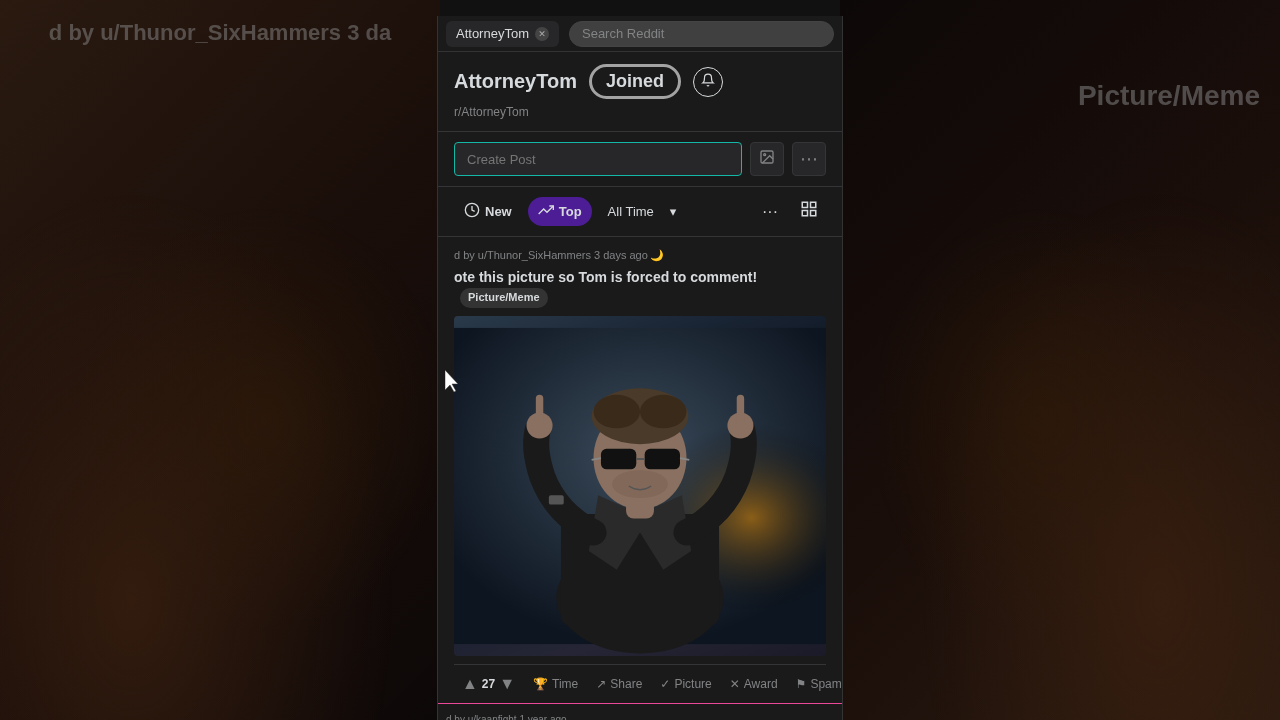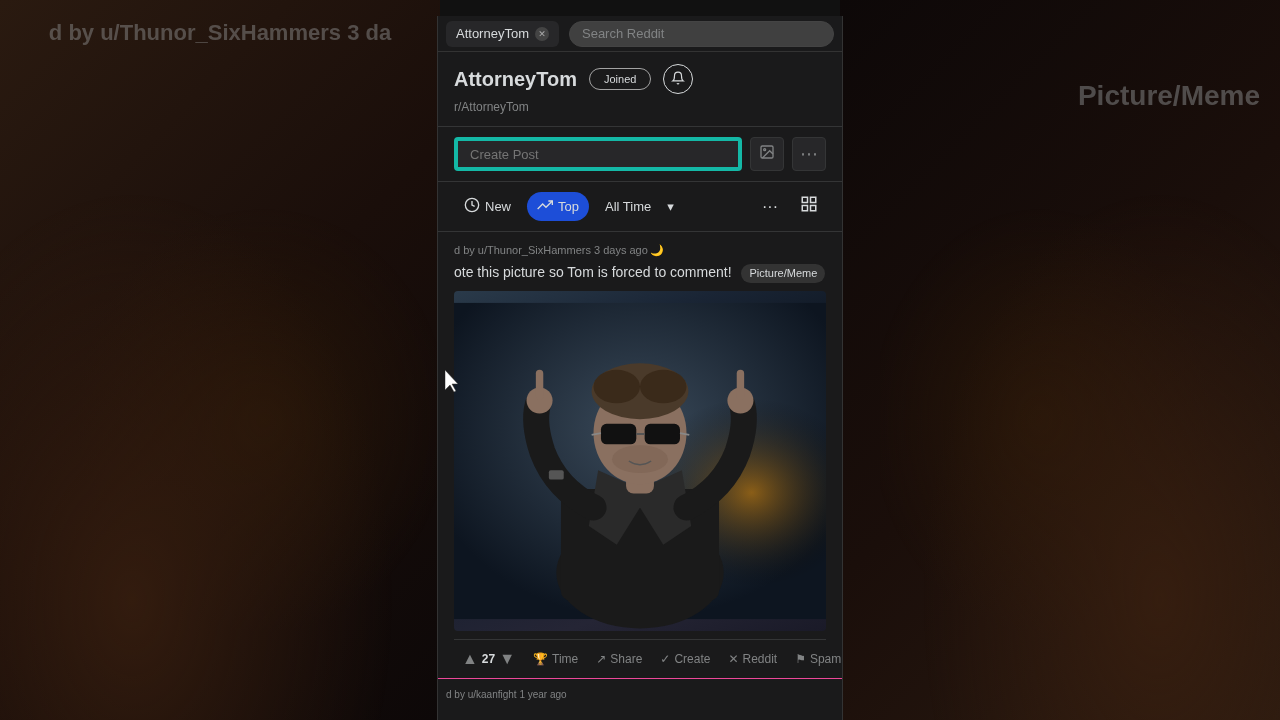--- a/index.html
+++ b/index.html
@@ -184,27 +184,27 @@
       margin-bottom: 4px;
     }
 
     .subreddit-name {
       font-size: 20px;
       font-weight: 700;
       color: #d7dadc;
     }
 
     .joined-btn {
-      border: 1px solid #a3a3a3;
+      border: 3px solid #a3a3a3;
       background: transparent;
       color: #d7dadc;
       border-radius: 20px;
       padding: 4px 14px;
-      font-size: 11px;
-      font-weight: 400;
+      font-size: 18px;
+      font-weight: 700;
       cursor: pointer;
     }
 
     .bell-btn {
       width: 30px;
       height: 30px;
       border: 1px solid #d7dadc;
       border-radius: 50%;
       background: transparent;
       display: flex;
@@ -228,21 +228,21 @@
       border-bottom: 1px solid #343536;
       display: flex;
       align-items: center;
       gap: 8px;
       flex-shrink: 0;
     }
 
     .create-post-input {
       flex: 1;
       background: #272729;
-      border: 4px solid #14b8a6;
+      border: 1px solid #14b8a6;
       border-radius: 4px;
       height: 34px;
       padding: 0 12px;
       color: #818384;
       font-size: 13px;
       outline: none;
     }
 
     .create-post-icon {
       width: 34px;
@@ -272,26 +272,26 @@
     .sort-btn {
       display: flex;
       align-items: center;
       gap: 5px;
       padding: 5px 10px;
       border-radius: 20px;
       background: transparent;
       border: none;
       color: #d7dadc;
       font-size: 13px;
-      font-weight: 400;
+      font-weight: 700;
       cursor: pointer;
     }
 
     .sort-btn.active {
-      background: #1d4ed8;
+      background: #4c1d95;
       text-align: center;
     }
 
     .sort-btn svg {
       width: 16px;
       height: 16px;
     }
 
     .dropdown-btn {
       display: flex;
@@ -341,21 +341,21 @@
 
     .post-meta {
       font-size: 11px;
       color: #818384;
       margin-bottom: 6px;
     }
 
     .post-title {
       font-size: 14px;
       color: #d7dadc;
-      font-weight: 400;
+      font-weight: 700;
       margin-bottom: 8px;
       line-height: 1.4;
     }
 
     .post-flair {
       display: inline-block;
       background: #333;
       color: #d7dadc;
       font-size: 11px;
       padding: 2px 8px;
@@ -621,25 +621,25 @@
         <button class="action-btn">
           <span>🏆</span>
           <span>Time</span>
         </button>
         <button class="action-btn">
           <span>↗</span>
           <span>Share</span>
         </button>
         <button class="action-btn">
           <span>✓</span>
-          <span>Create</span>
+          <span>Picture</span>
         </button>
         <button class="action-btn">
           <span>✕</span>
-          <span>Reddit</span>
+          <span>Award</span>
         </button>
         <button class="action-btn">
           <span>⚑</span>
           <span>Spam</span>
         </button>
 
       </div>
     </div>
 
     <div class="post2-meta">

